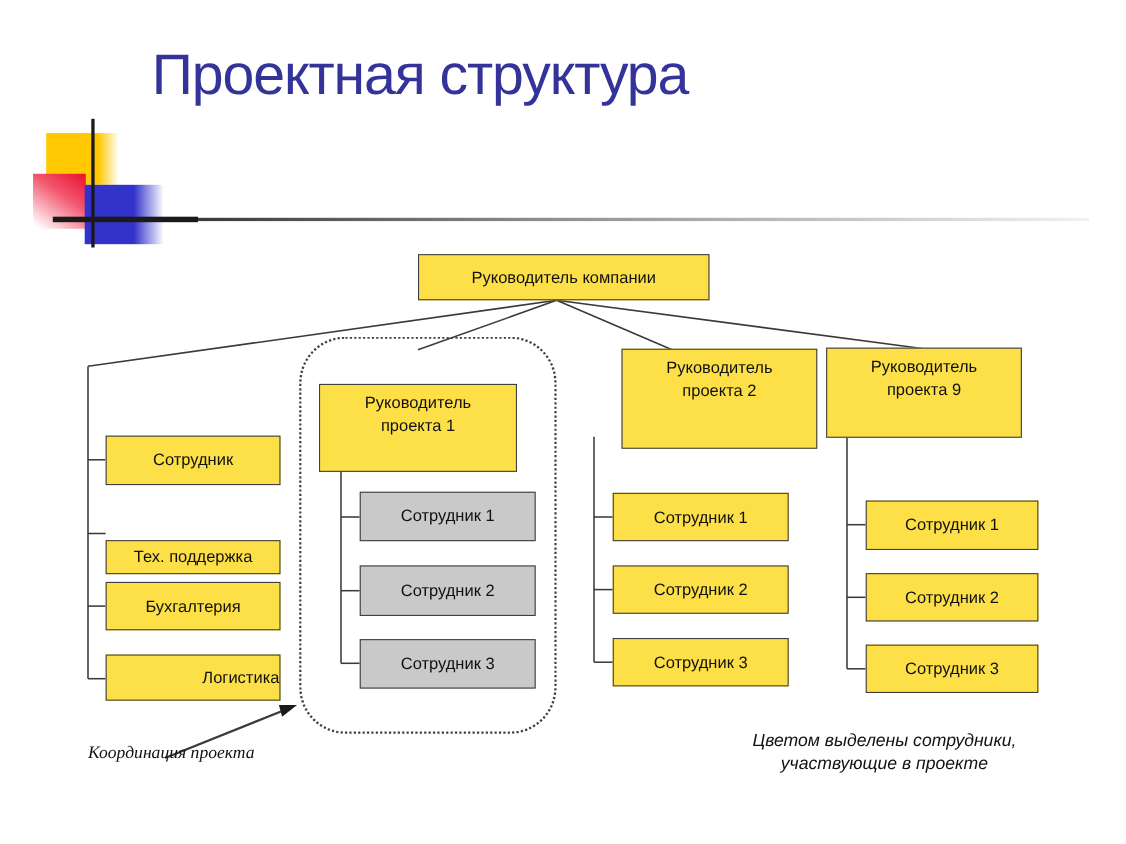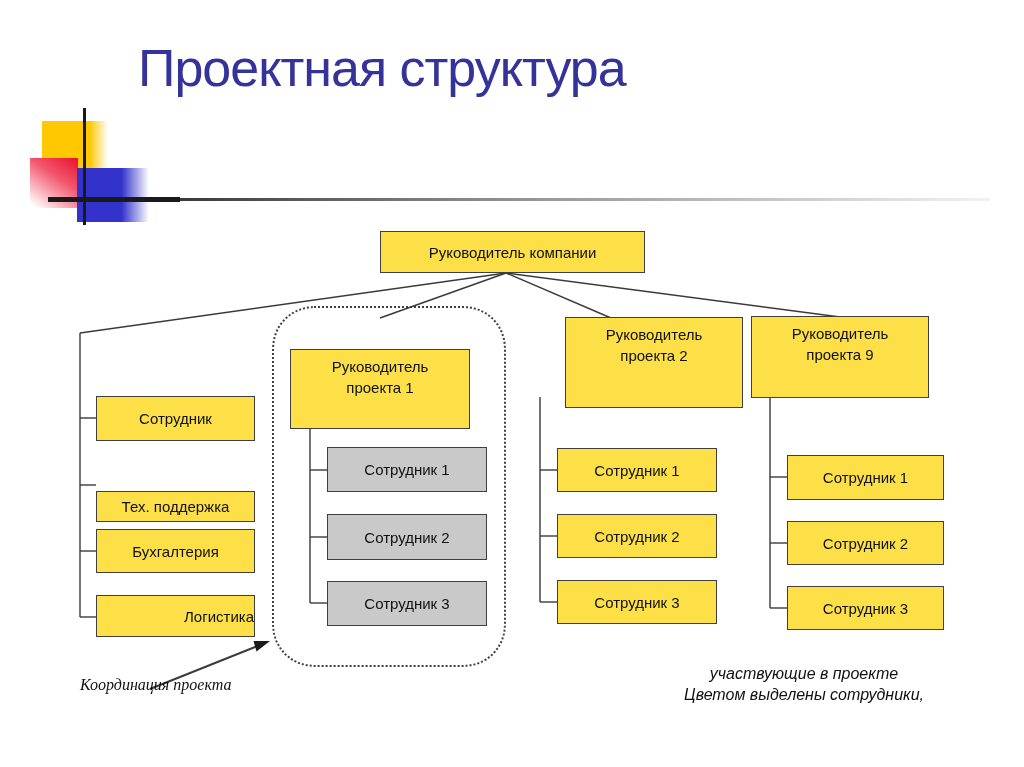--- a/index.html
+++ b/index.html
@@ -219,15 +219,15 @@
 </div>
 <div class="abs node p3-e1">
   <span>Сотрудник 2</span>
 </div>
 <div class="abs node p3-e2">
   <span>Сотрудник 3</span>
 </div>
 
 <div class="abs coordination-label">Координация проекта</div>
 <div class="abs legend-note">
+  <div>Цветом выделены сотрудники,</div>
   <div>участвующие в проекте</div>
-  <div>Цветом выделены сотрудники,</div>
 </div>
 
 </body></html>

